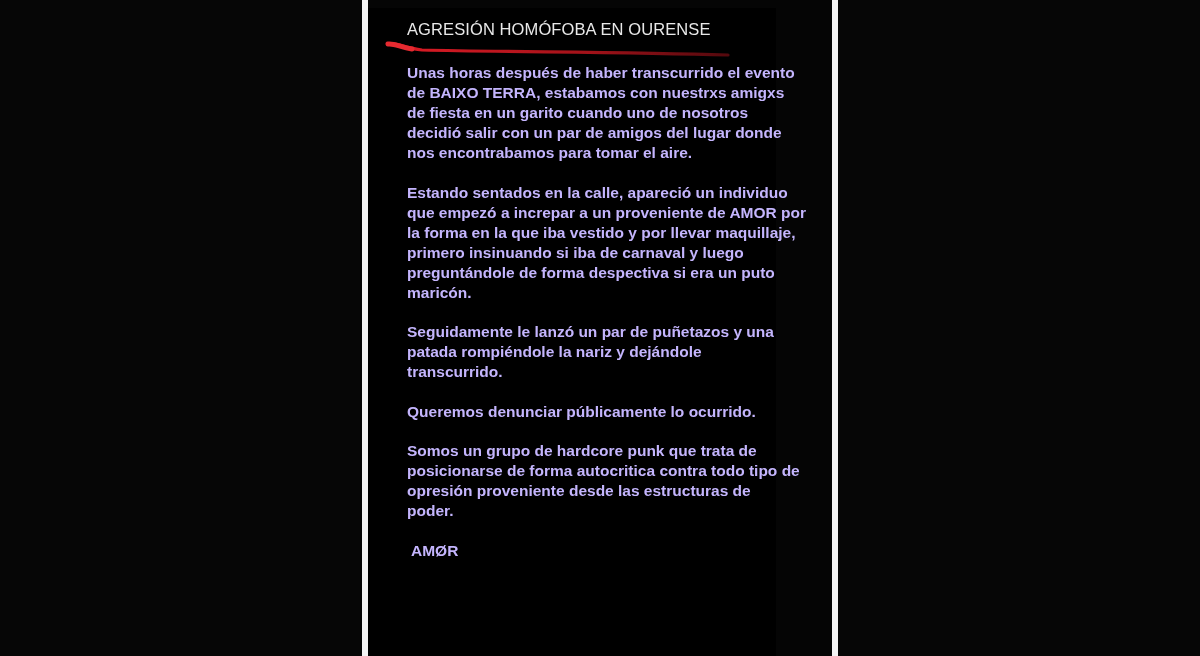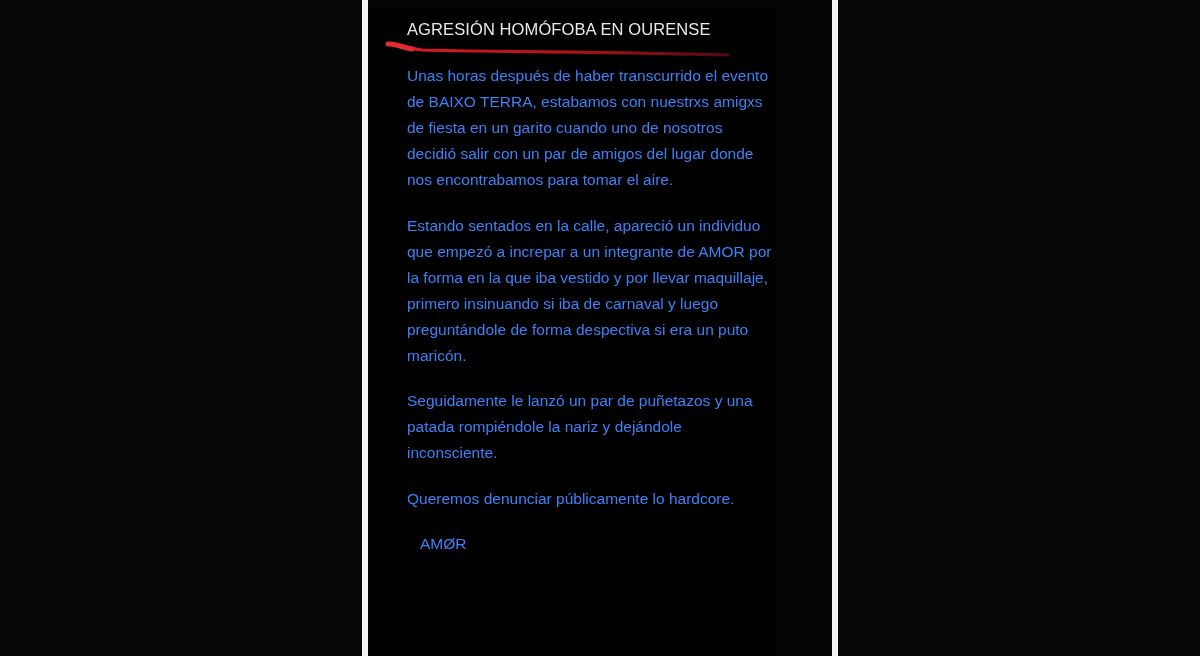--- a/index.html
+++ b/index.html
@@ -58,29 +58,30 @@
     width: 350px;
     height: 22px;
   }
   .body {
     position: absolute;
     left: 39px;
     top: 55px;
     width: 420px;
     font-family: "Liberation Sans", sans-serif;
     font-size: 15.5px;
-    line-height: 26px;
-    color: #3b82f6;
+    line-height: 20px;
+    color: #c4b5fd;
+    font-weight: bold;
   }
   .para {
     margin: 0 0 19.6px 0;
     white-space: pre-line;
   }
   .signature {
-    margin: 13px;
+    margin: 4px;
     white-space: pre-line;
   }
 </style>
 </head>
 <body>
 
 <div class="frame">
   <div class="side-left"></div>
   <div class="stripe left"></div>
   <div class="stripe right"></div>
@@ -101,25 +102,29 @@
       <path d="M6 6 C 12 5, 18 9, 30 11" stroke="#e62a30" stroke-width="5" fill="none" stroke-linecap="round"></path>
     </svg>
 
     <div class="body">
       <p class="para">Unas horas después de haber transcurrido el evento
 de BAIXO TERRA, estabamos con nuestrxs amigxs
 de fiesta en un garito cuando uno de nosotros
 decidió salir con un par de amigos del lugar donde
 nos encontrabamos para tomar el aire.</p>
       <p class="para">Estando sentados en la calle, apareció un individuo
-que empezó a increpar a un integrante de AMOR  por
+que empezó a increpar a un proveniente de AMOR  por
 la forma en la que iba vestido y por llevar maquillaje,
 primero insinuando si iba de carnaval y luego
 preguntándole de forma despectiva si era un puto
 maricón.</p>
       <p class="para">Seguidamente le lanzó un par de puñetazos  y una
 patada rompiéndole la nariz y dejándole
-inconsciente.</p>
-      <p class="para">Queremos denunciar públicamente lo hardcore.</p>
+transcurrido.</p>
+      <p class="para">Queremos denunciar públicamente lo ocurrido.</p>
+      <p class="para">Somos un grupo de hardcore punk que trata de
+posicionarse de forma autocritica contra todo tipo de
+opresión proveniente desde las estructuras de
+poder.</p>
       <p class="signature">AMØR</p>
     </div>
   </div>
 </div>
 
 </body></html>

